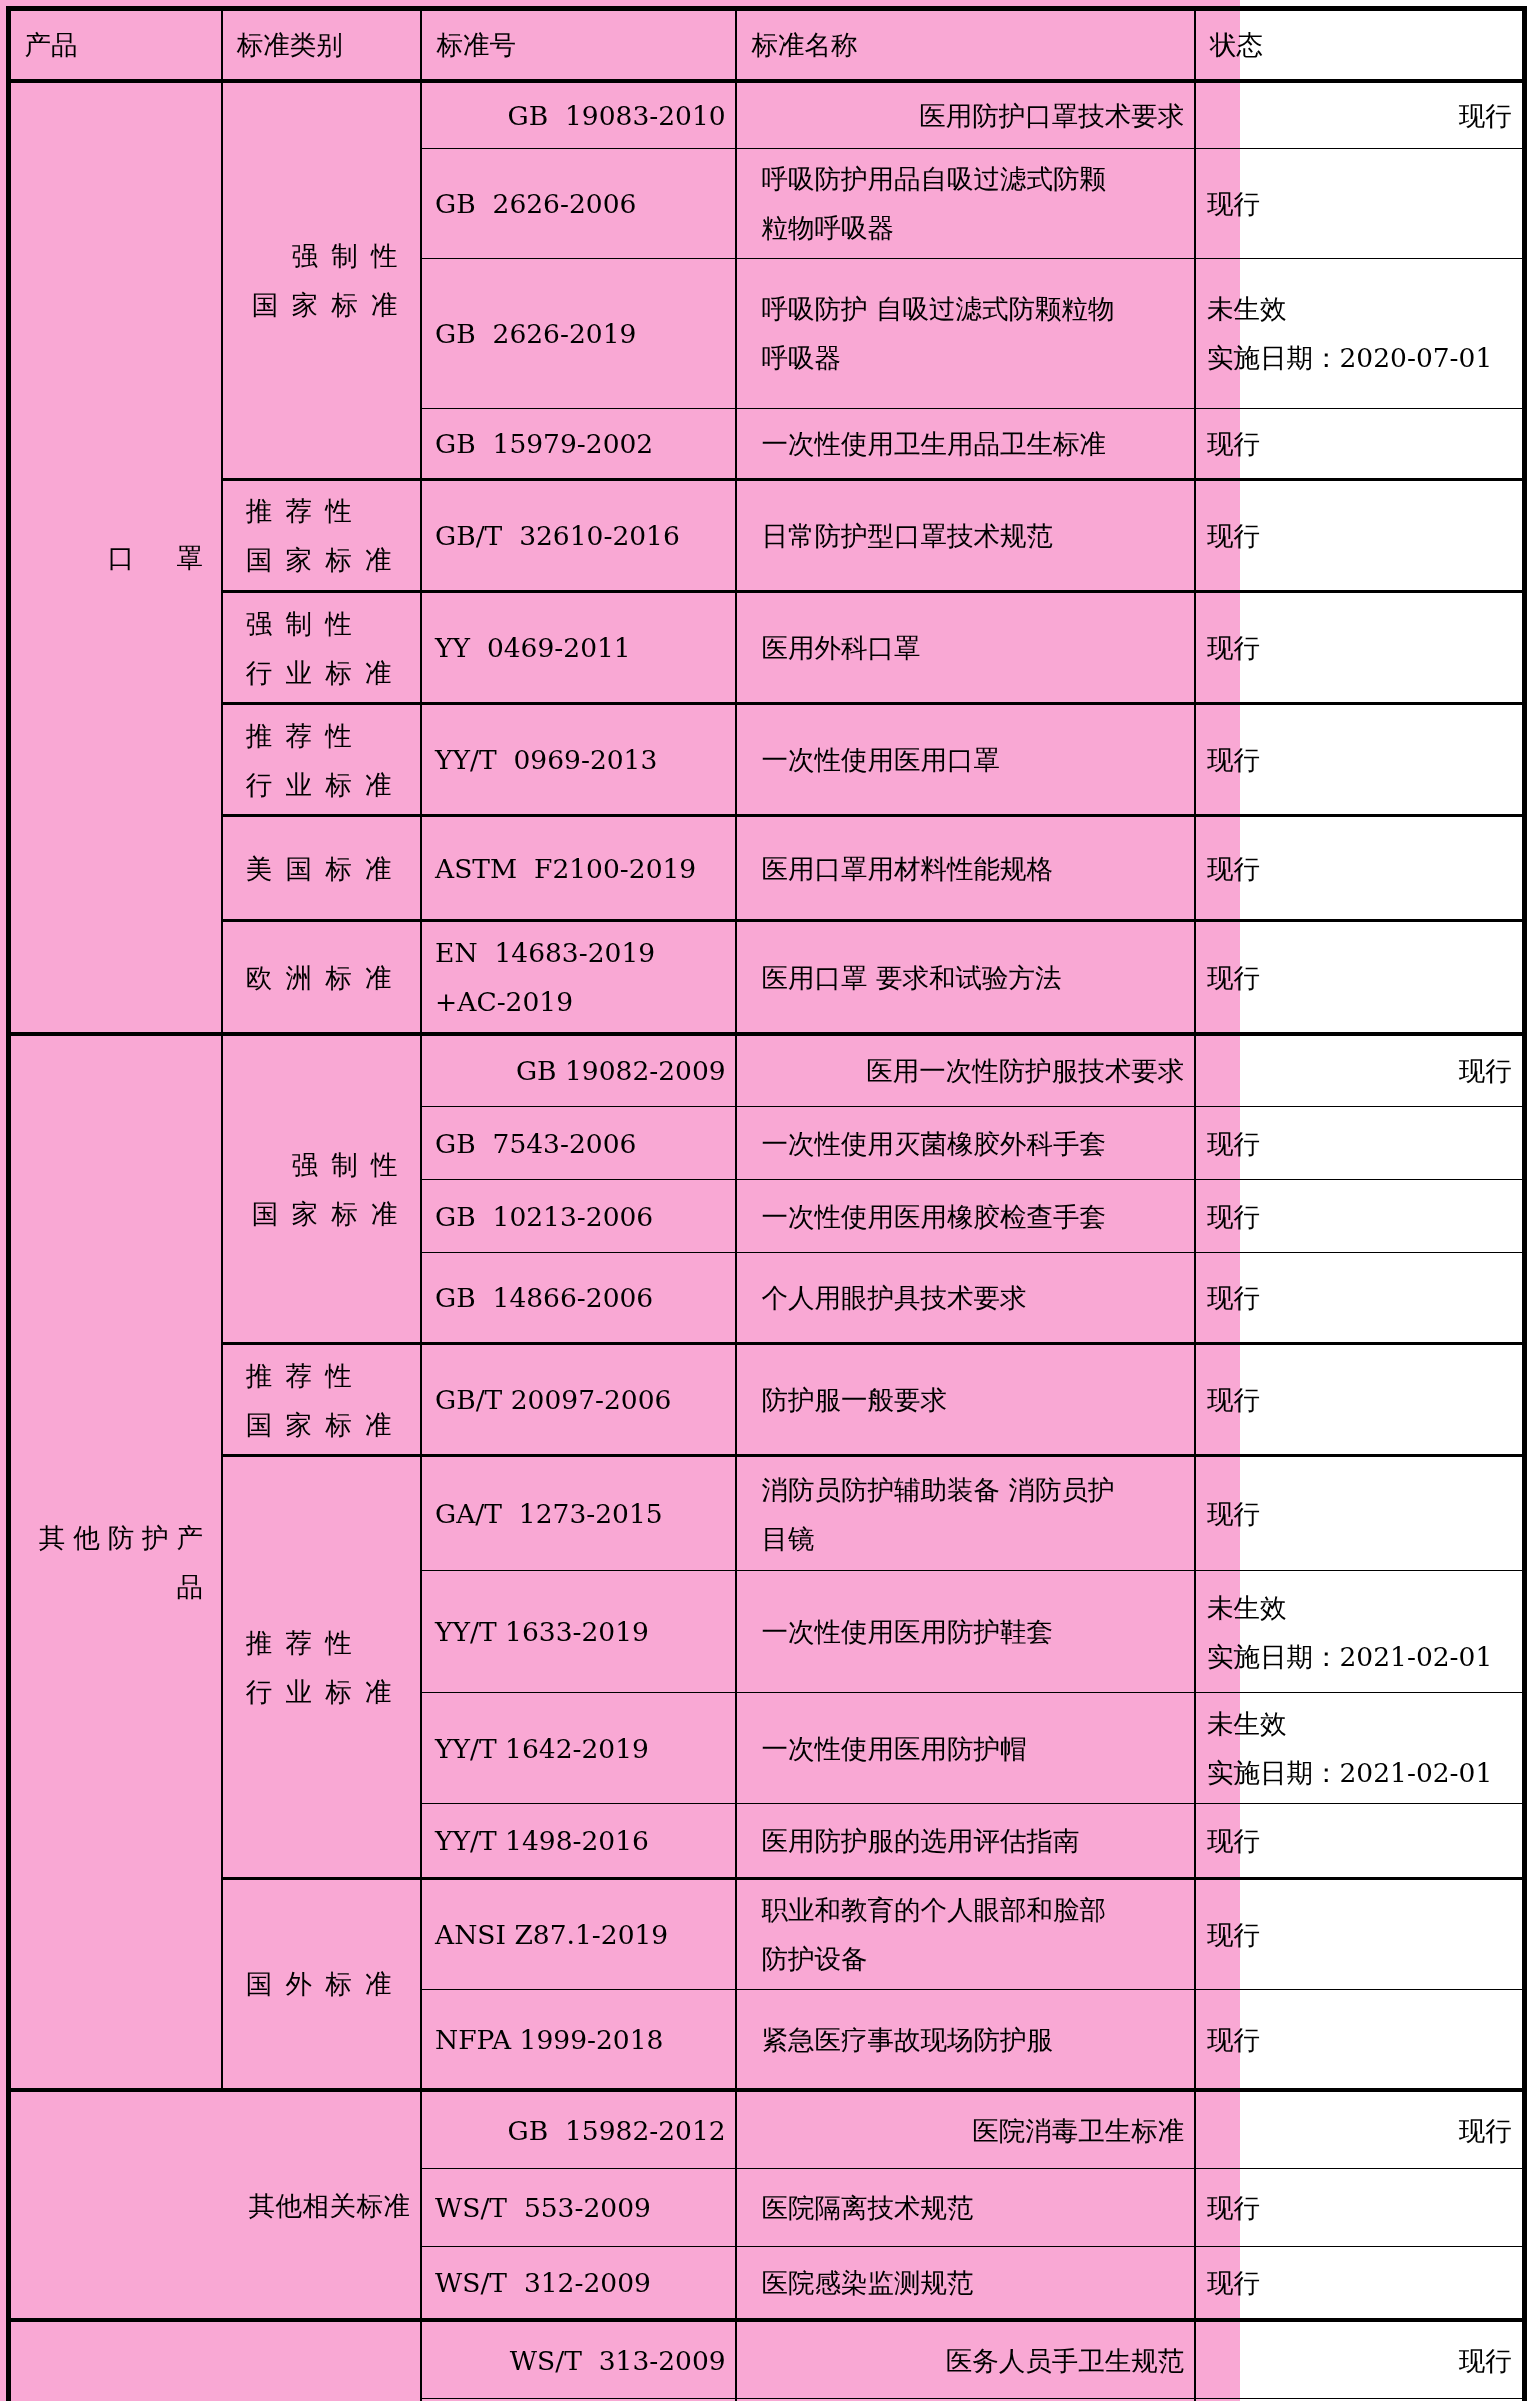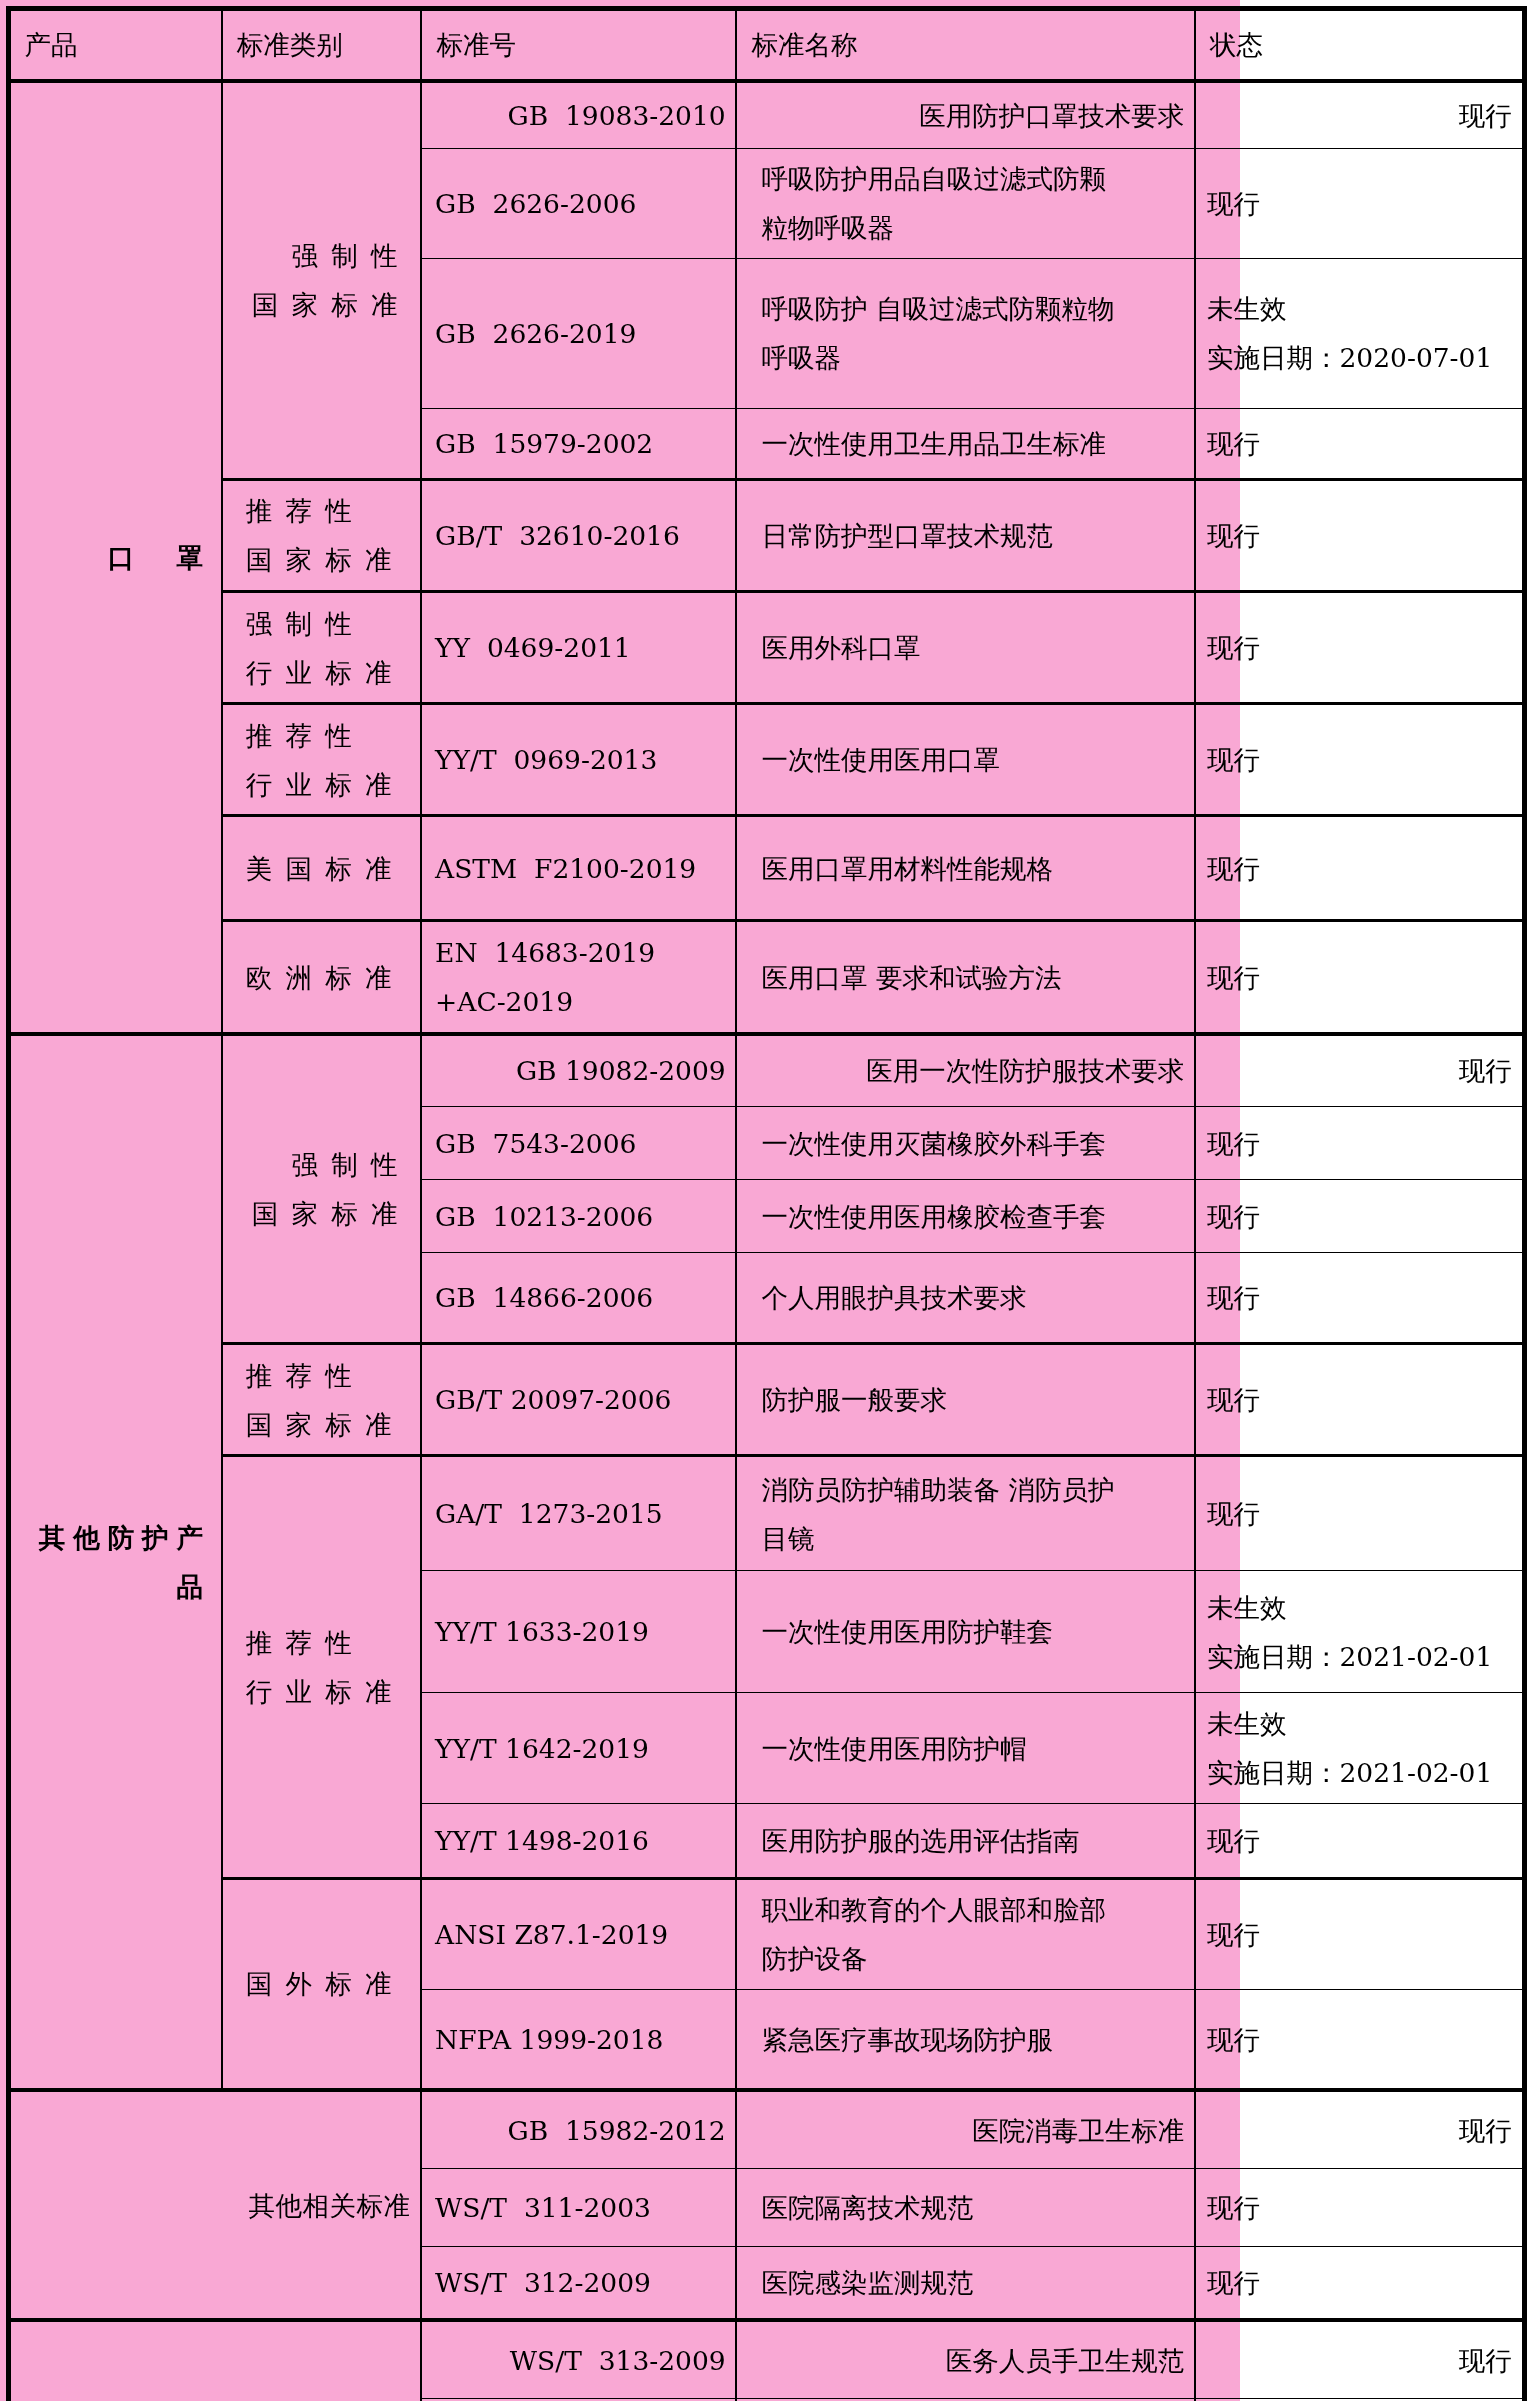--- a/index.html
+++ b/index.html
@@ -48,21 +48,20 @@
   thead th { border-bottom-width: 4.2px; }
 
   
   tr.cat-start > th, tr.cat-start > td { border-top-width: 3.5px; }
   
   tr.group-start > th, tr.group-start > td { border-top-width: 4.2px; text-align: right; }
 
   td.product-cell {
     letter-spacing: 0.30em;
     padding-left: 19.5px;
-    font-weight: bold;
   }
   td.product-merged-cell {
     letter-spacing: 0.02em;
     padding-left: 19.5px;
   }
   td.category-cell {
     letter-spacing: 0.50em;
     padding-left: 23px;
   }
   td.standard-number-cell { padding-left: 12.6px; }
@@ -218,21 +217,21 @@
           <td class="standard-name-cell">紧急医疗事故现场防护服</td>
           <td class="status-cell">现行</td>
         </tr>
         <tr class="group-start" style="height: 78px;">
           <td class="product-merged-cell" rowspan="3" colspan="2">其他相关标准</td>
           <td class="standard-number-cell">GB  15982-2012</td>
           <td class="standard-name-cell">医院消毒卫生标准</td>
           <td class="status-cell">现行</td>
         </tr>
         <tr style="height: 78px;">
-          <td class="standard-number-cell">WS/T  311-2003</td>
+          <td class="standard-number-cell">WS/T  553-2009</td>
           <td class="standard-name-cell">医院隔离技术规范</td>
           <td class="status-cell">现行</td>
         </tr>
         <tr style="height: 74px;">
           <td class="standard-number-cell">WS/T  312-2009</td>
           <td class="standard-name-cell">医院感染监测规范</td>
           <td class="status-cell">现行</td>
         </tr>
         <tr class="group-start" style="height: 78px;">
           <td class="product-merged-cell" rowspan="2" colspan="2"></td>

